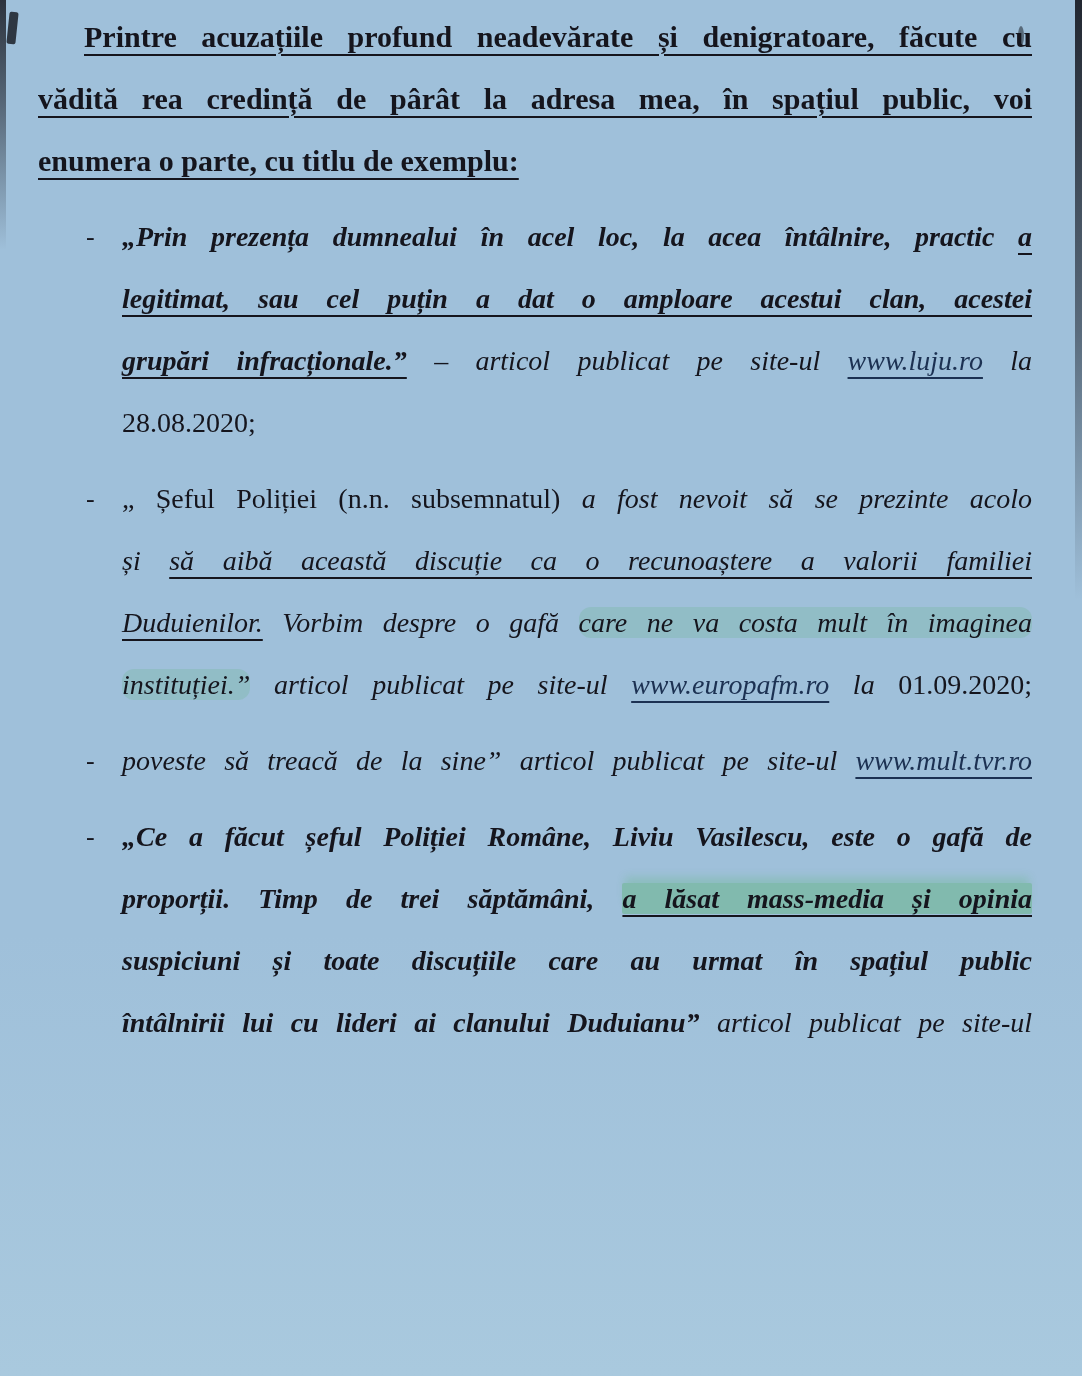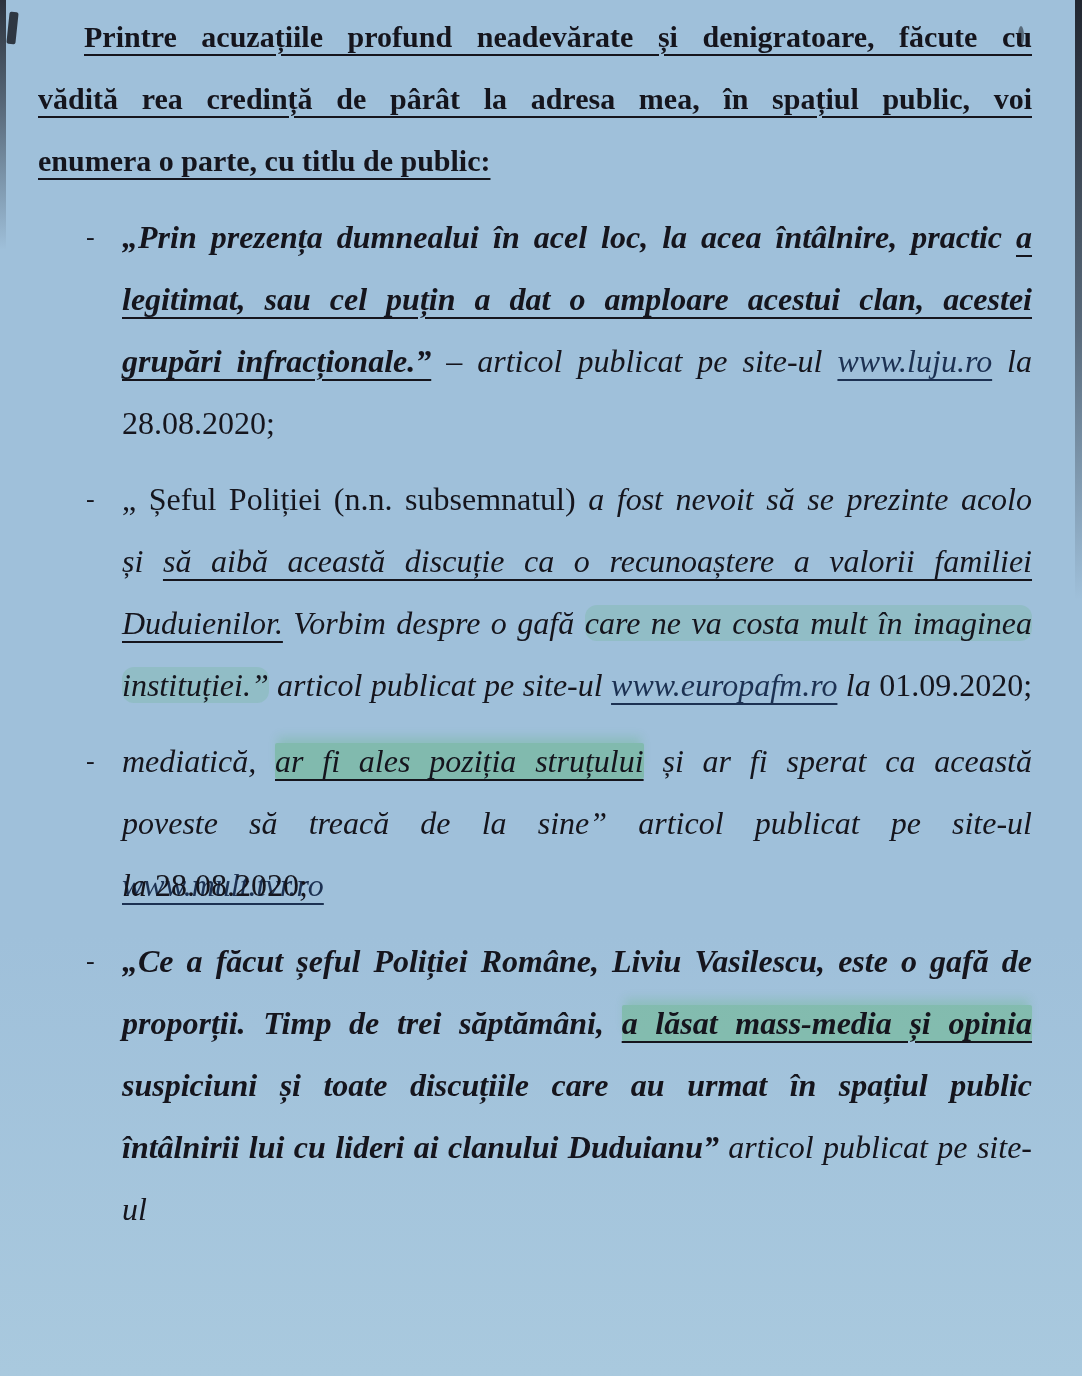--- a/index.html
+++ b/index.html
@@ -40,21 +40,21 @@
   .line.j { text-align:justify; text-align-last:justify; }
   .line.ind { text-indent:46px; }
 
   .para.heading { font-size:30px; font-weight:700; font-style:normal; }
 
   .bullet { display:flex; margin-top:14px; }
   .bullet .marker {
     flex:none; width:36px; margin-left:48px;
     line-height:62px; font-size:26px; font-style:normal; font-weight:400;
   }
-  .bullet .btext { flex:1 1 auto; min-width:0; font-style:italic; font-size:32px; }
+  .bullet .btext { flex:1 1 auto; min-width:0; font-style:italic; font-size:28px; }
   .bullet.bold .btext { font-weight:700; }
 
   
   span.u   { text-decoration: underline; text-decoration-thickness:2px; text-underline-offset:7px; }
   span.url { text-decoration: underline; text-decoration-thickness:2px; text-underline-offset:7px; color:var(--url); }
   span.rm  { font-style:normal; }
   span.n   { font-weight:400; }
   span.hl  {
     background: var(--hl);
     box-shadow: 0 -9px 9px -3px var(--hl-soft);
@@ -71,21 +71,21 @@
   <div class="edge-left"></div>
   <div class="edge-right"></div>
   <div class="mark-topleft"></div>
   <div class="speck"></div>
 
   <div class="content">
 
     <div class="para heading">
         <div class="line j ind"><span class="u">Printre acuzațiile profund neadevărate și denigratoare, făcute cu</span></div>
         <div class="line j"><span class="u">vădită rea credință de pârât la adresa mea, în spațiul public, voi</span></div>
-        <div class="line"><span class="u">enumera o parte, cu titlu de public:</span></div>
+        <div class="line"><span class="u">enumera o parte, cu titlu de exemplu:</span></div>
       </div>
 
     <div class="bullet bold">
       <span class="marker">-</span>
       <div class="btext">
           <div class="line j"><span>„Prin prezența dumnealui în acel loc, la acea întâlnire, practic </span><span class="u">a</span></div>
           <div class="line j"><span class="u">legitimat, sau cel puțin a dat o amploare acestui clan, acestei</span></div>
           <div class="line j"><span class="u">grupări infracționale.”</span><span> </span><span class="n">– articol publicat pe site-ul </span><span class="url n">www.luju.ro</span><span class="n"> la</span></div>
           <div class="line"><span class="rm n">28.08.2020;</span></div>
         </div>
@@ -97,23 +97,21 @@
           <div class="line j"><span class="rm">„ Șeful Poliției (n.n. subsemnatul) </span><span>a fost nevoit să se prezinte acolo</span></div>
           <div class="line j"><span>și </span><span class="u">să aibă această discuție ca o recunoaștere a valorii familiei</span></div>
           <div class="line j"><span class="u">Duduienilor.</span><span> Vorbim despre o gafă </span><span class="hl2">care ne va costa mult în imaginea</span></div>
           <div class="line j"><span class="hl2">instituției.”</span><span> articol publicat pe site-ul </span><span class="url">www.europafm.ro</span><span> la </span><span class="rm">01.09.2020;</span></div>
         </div>
     </div>
 
     <div class="bullet">
       <span class="marker">-</span>
       <div class="btext">
-          <div class="line j"><span>mediatică, </span><span class="u hl">ar fi ales poziția struțului</span><span> și ar fi sperat ca această</span></div>
           <div class="line j"><span>poveste să treacă de la sine” articol publicat pe site-ul </span><span class="url">www.mult.tvr.ro</span></div>
-          <div class="line"><span>la </span><span class="rm">28.08.2020;</span></div>
         </div>
     </div>
 
     <div class="bullet bold">
       <span class="marker">-</span>
       <div class="btext">
           <div class="line j"><span>„Ce a făcut șeful Poliției Române, Liviu Vasilescu, este o gafă de</span></div>
           <div class="line j"><span>proporții. Timp de trei săptămâni, </span><span class="u hl">a lăsat mass-media și opinia</span></div>
           <div class="line j"><span>suspiciuni și toate discuțiile care au urmat în spațiul public</span></div>
           <div class="line j"><span>întâlnirii lui cu lideri ai clanului Duduianu” </span><span class="n">articol publicat pe site-ul</span></div>

